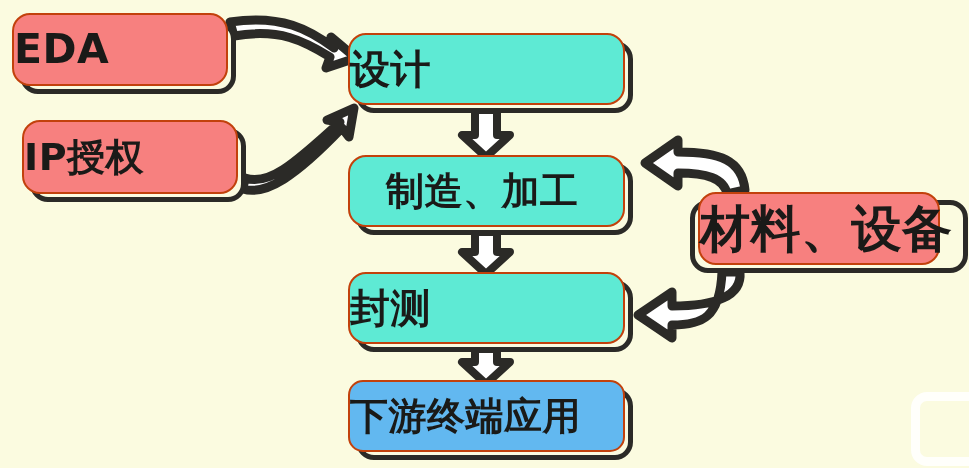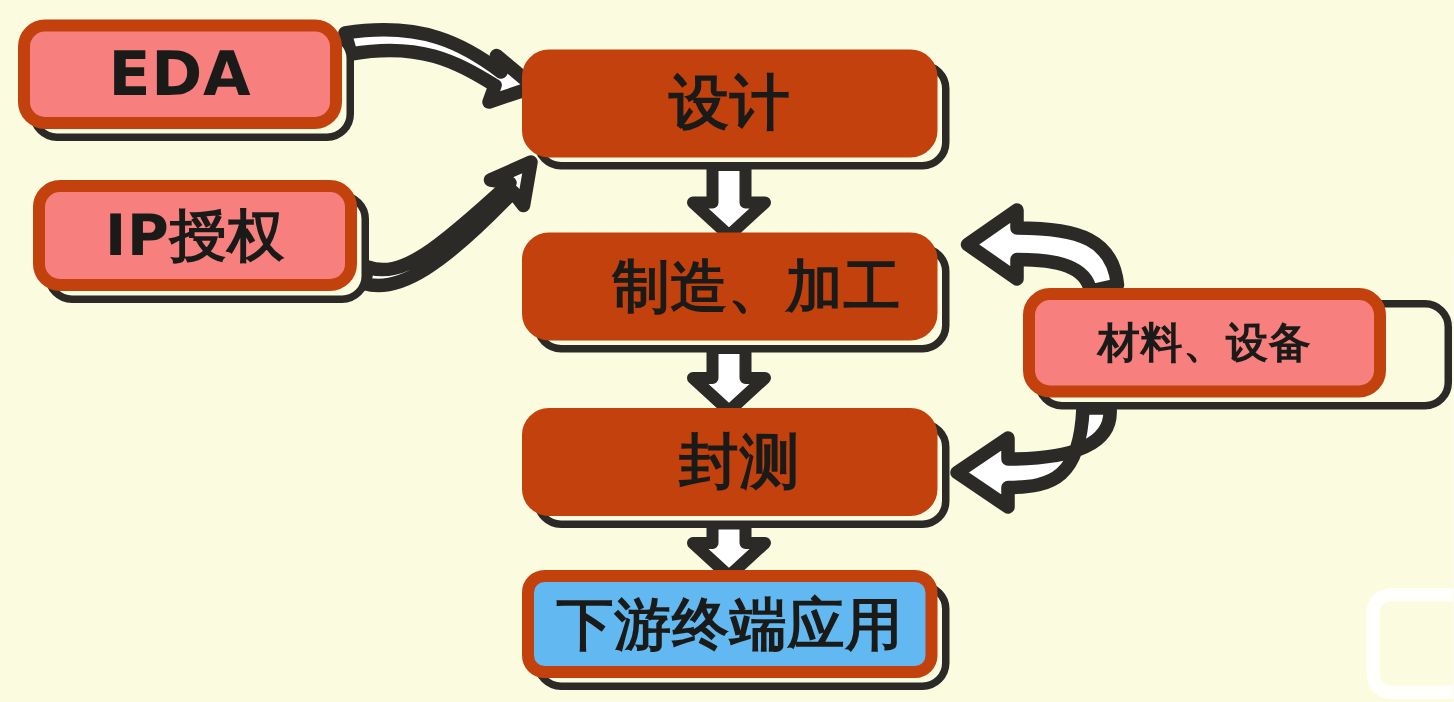--- a/index.html
+++ b/index.html
@@ -23,59 +23,59 @@
     position: absolute;
     left: 0;
     top: 0;
     width: 969px;
     height: 468px;
     pointer-events: none;
   }
   .node {
     position: absolute;
     box-sizing: border-box;
-    border: 8px solid #c2410c;
+    border: 2px solid #c2410c;
     border-radius: 18px;
     display: flex;
     align-items: center;
-    justify-content: center;
+    justify-content: flex-start;
     color: #1A1A18;
     font-weight: 700;
     letter-spacing: 0.5px;
     line-height: 1;
     z-index: 5;
     text-align: center;
   }
   .shadow {
     position: absolute;
     box-sizing: border-box;
     border: 5px solid #2B2A27;
     border-radius: 18px;
     background: #FBFBE0;
     z-index: 3;
   }
   .pink  { background: #F7807F; }
-  .amber { background: #c2410c; }
+  .amber { background: #5eead4; }
   .blue  { background: #62B8F0; }
 
   .n-eda     { left: 12px;  top: 13px;  width: 216px; height: 73px;  font-size: 41px; }
   .s-eda     { left: 20px;  top: 21px;  width: 216px; height: 73px; }
   .n-ip      { left: 22px;  top: 120px; width: 216px; height: 74px;  font-size: 38px; }
   .s-ip      { left: 30px;  top: 128px; width: 216px; height: 74px; }
 
   .n-design  { left: 348px; top: 33px;  width: 277px; height: 72px;  font-size: 40px; }
   .s-design  { left: 356px; top: 41px;  width: 277px; height: 72px; }
   .n-manu    { left: 348px; top: 155px; width: 277px; height: 72px;  font-size: 38px; padding-left: 36px; }
   .s-manu    { left: 356px; top: 163px; width: 277px; height: 72px; }
-  .n-pkg     { left: 348px; top: 272px; width: 277px; height: 72px;  font-size: 40px; padding-left: 13px; }
+  .n-pkg     { left: 348px; top: 272px; width: 277px; height: 72px;  font-size: 40px; }
   .s-pkg     { left: 356px; top: 280px; width: 277px; height: 72px; }
   .n-down    { left: 348px; top: 380px; width: 277px; height: 72px;  font-size: 38px; border-radius: 15px; }
   .s-down    { left: 356px; top: 388px; width: 277px; height: 72px; }
 
-  .n-mat     { left: 682px; top: 192px; width: 242px; height: 73px;  font-size: 28px; }
+  .n-mat     { left: 698px; top: 192px; width: 242px; height: 73px;  font-size: 50px; }
   .s-mat     { left: 690px; top: 200px; width: 278px; height: 73px; }
 
   .node-label {
     display: block;
     white-space: nowrap;
   }
   #watermark {
     position: absolute;
     right: -16px;
     bottom: 2px;

